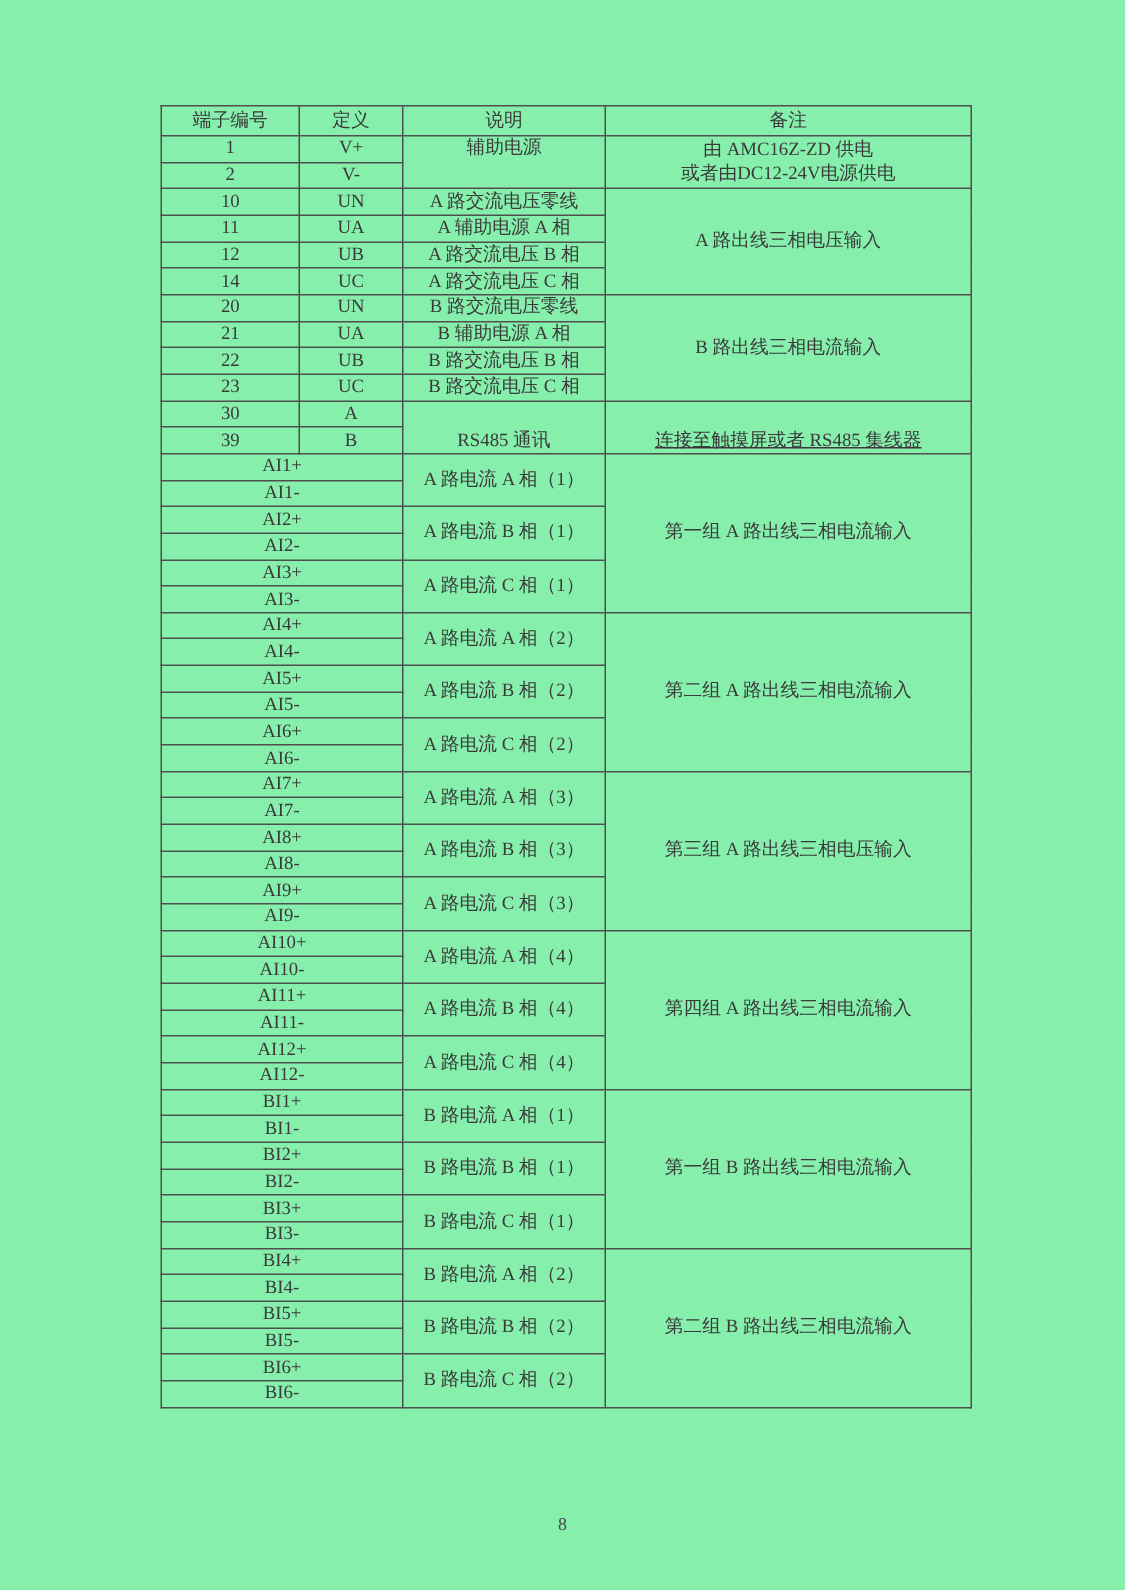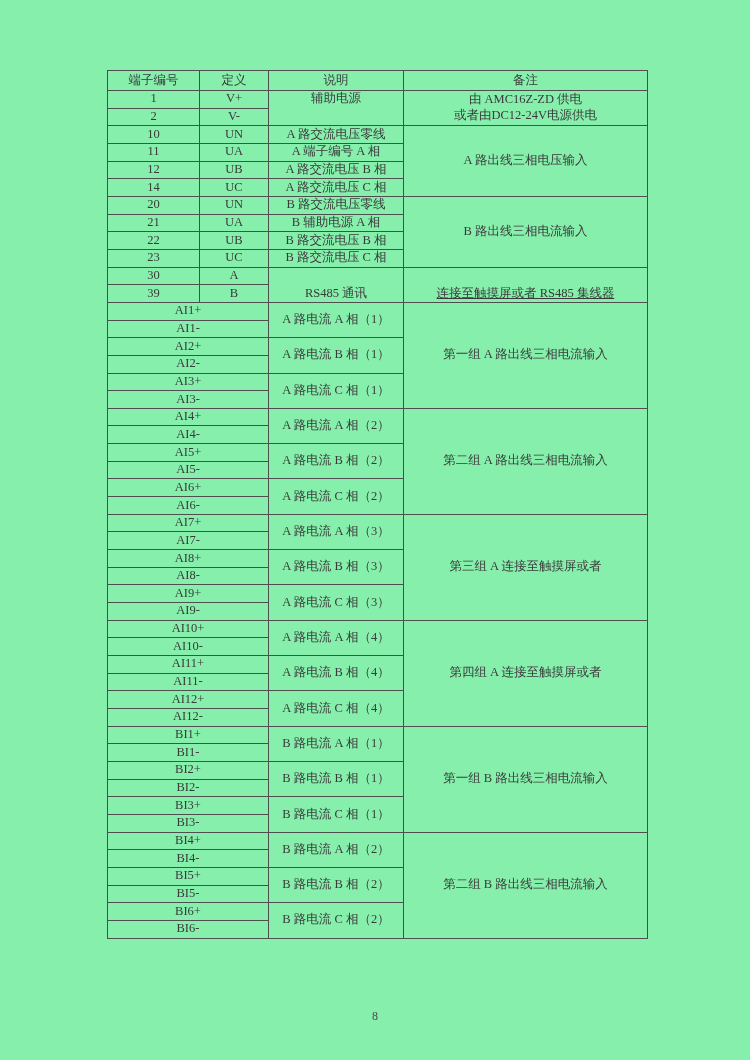--- a/index.html
+++ b/index.html
@@ -89,21 +89,21 @@
           </tr>
           <tr>
             <td>10</td>
             <td>UN</td>
             <td>A 路交流电压零线</td>
             <td rowspan="4">A 路出线三相电压输入</td>
           </tr>
           <tr>
             <td>11</td>
             <td>UA</td>
-            <td>A 端子编号 A 相</td>
+            <td>A 辅助电源 A 相</td>
           </tr>
           <tr>
             <td>12</td>
             <td>UB</td>
             <td>A 路交流电压 B 相</td>
           </tr>
           <tr>
             <td>14</td>
             <td>UC</td>
             <td>A 路交流电压 C 相</td>
@@ -179,21 +179,21 @@
           <tr>
             <td colspan="2">AI6+</td>
             <td rowspan="2">A 路电流 C 相（2）</td>
           </tr>
           <tr>
             <td colspan="2">AI6-</td>
           </tr>
           <tr>
             <td colspan="2">AI7+</td>
             <td rowspan="2">A 路电流 A 相（3）</td>
-            <td rowspan="6">第三组 A 连接至触摸屏或者</td>
+            <td rowspan="6">第三组 A 路出线三相电压输入</td>
           </tr>
           <tr>
             <td colspan="2">AI7-</td>
           </tr>
           <tr>
             <td colspan="2">AI8+</td>
             <td rowspan="2">A 路电流 B 相（3）</td>
           </tr>
           <tr>
             <td colspan="2">AI8-</td>
@@ -201,21 +201,21 @@
           <tr>
             <td colspan="2">AI9+</td>
             <td rowspan="2">A 路电流 C 相（3）</td>
           </tr>
           <tr>
             <td colspan="2">AI9-</td>
           </tr>
           <tr>
             <td colspan="2">AI10+</td>
             <td rowspan="2">A 路电流 A 相（4）</td>
-            <td rowspan="6">第四组 A 连接至触摸屏或者</td>
+            <td rowspan="6">第四组 A 路出线三相电流输入</td>
           </tr>
           <tr>
             <td colspan="2">AI10-</td>
           </tr>
           <tr>
             <td colspan="2">AI11+</td>
             <td rowspan="2">A 路电流 B 相（4）</td>
           </tr>
           <tr>
             <td colspan="2">AI11-</td>

